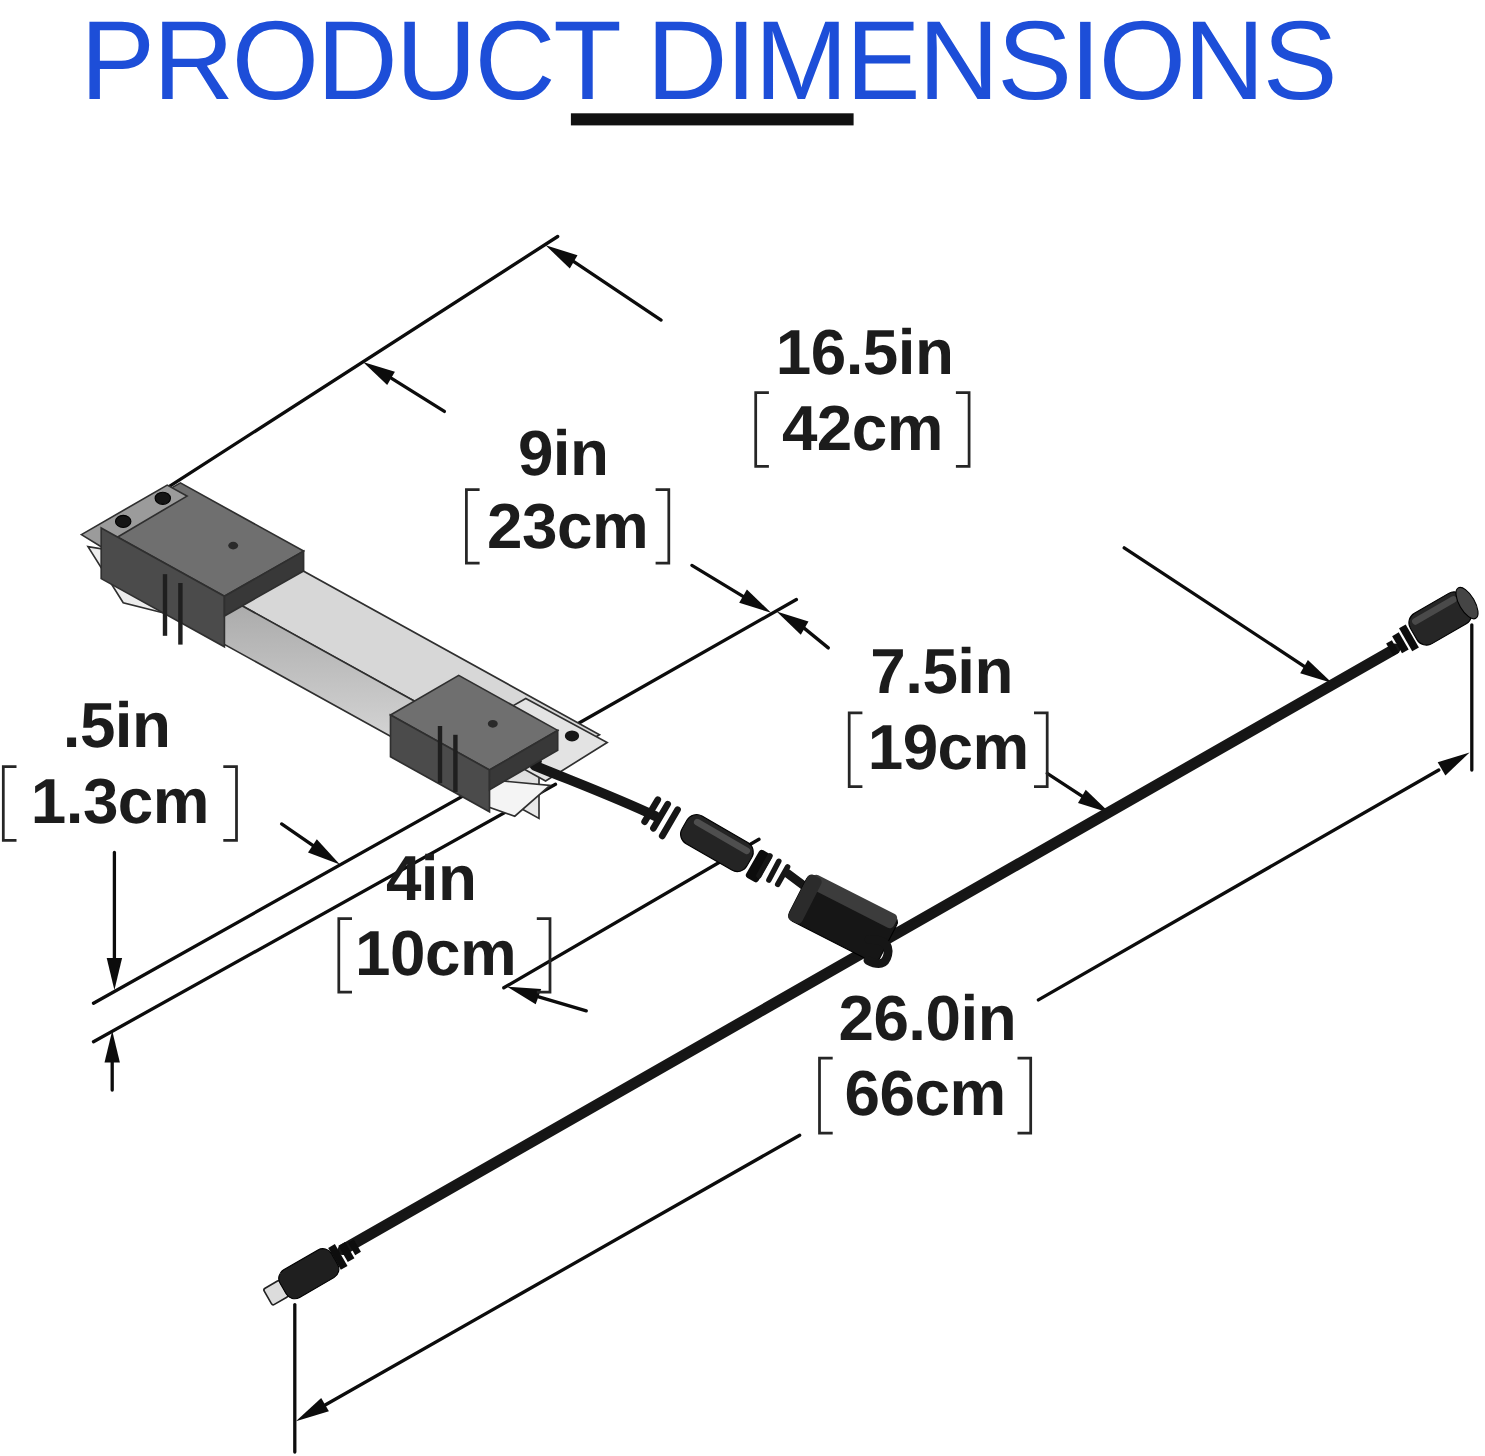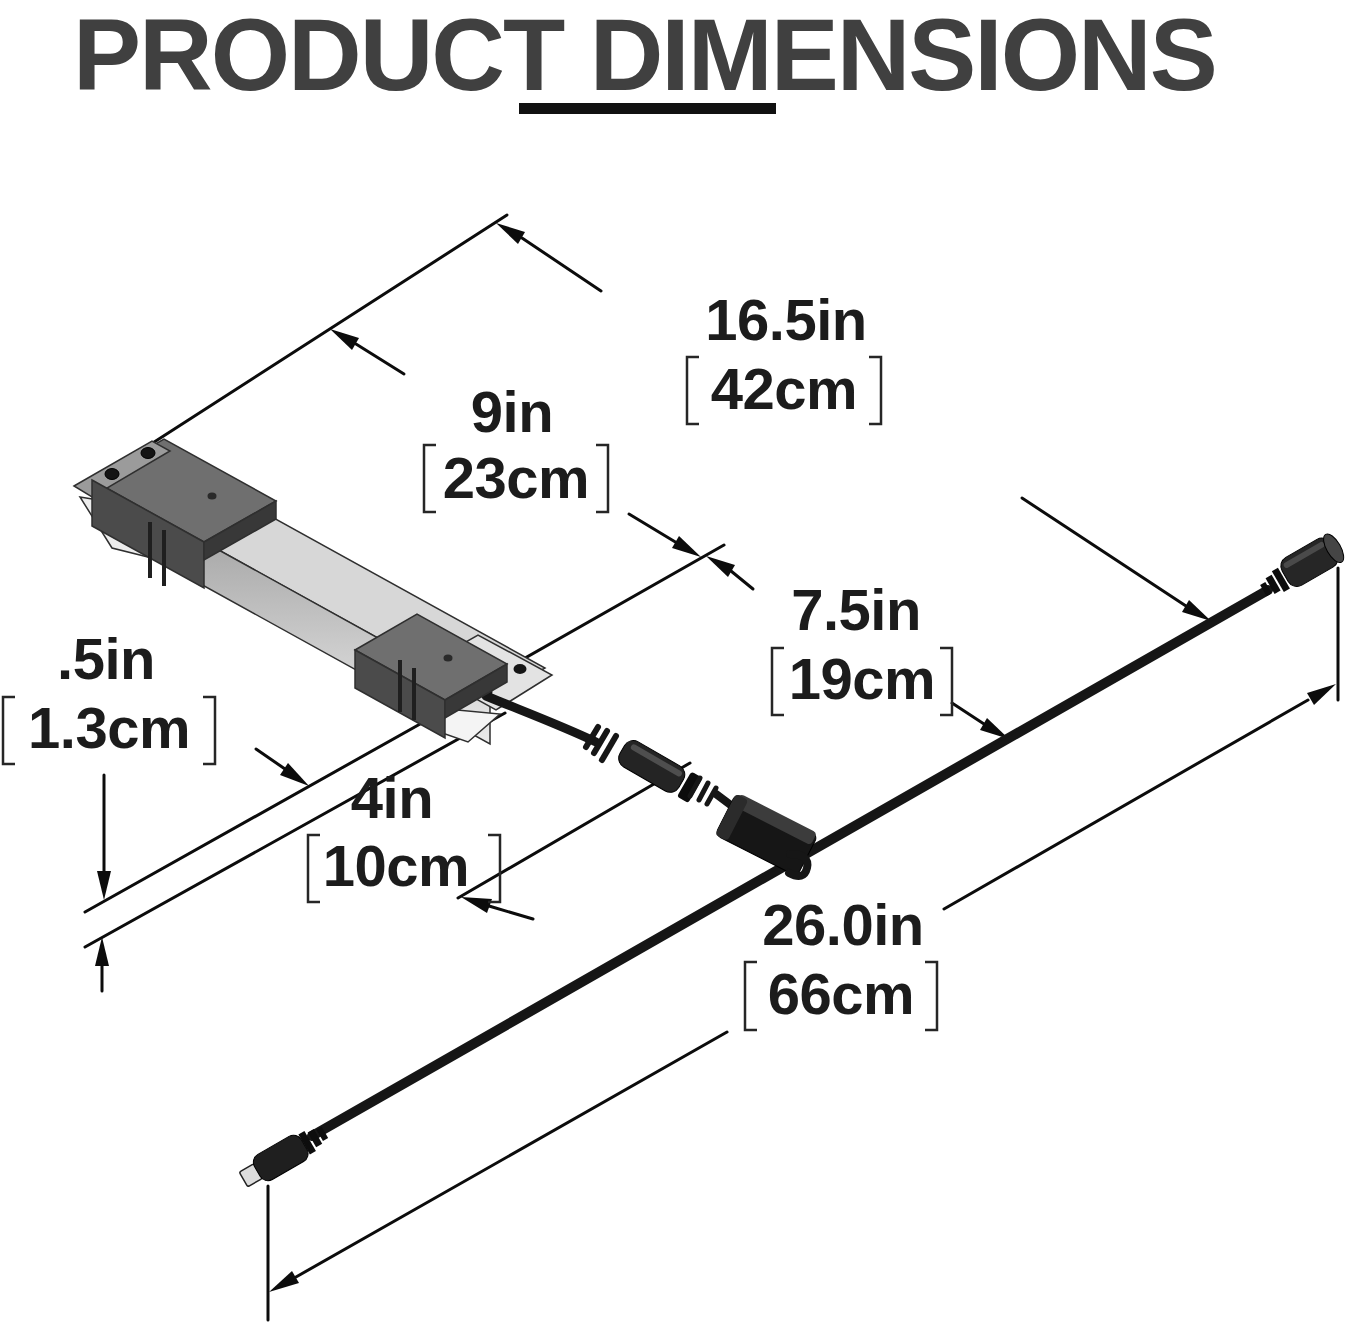--- a/index.html
+++ b/index.html
@@ -1,19 +1,19 @@
 <!DOCTYPE html>
 <html><head>
 <meta charset="utf-8">
 <style>
   html,body{margin:0;padding:0;background:#ffffff;}
   .page{position:relative;width:1350px;height:1324px;background:#ffffff;overflow:hidden;
         font-family:"Liberation Sans","DejaVu Sans",sans-serif;}
-  .title{position:absolute;left:73px;top:2px;font-size:102px;font-weight:bold;
-         letter-spacing:-2px;color:#404040;white-space:nowrap;line-height:1.05;}
+  .title{position:absolute;left:73px;top:2px;font-size:102px;font-weight:normal;
+         letter-spacing:-2px;color:#1d4ed8;white-space:nowrap;line-height:1.05;}
   .title-underline{position:absolute;left:519px;top:103px;width:257px;height:11px;background:#111;}
   svg text{font-family:"Liberation Sans","DejaVu Sans",sans-serif;font-weight:bold;
            font-size:58px;fill:#1c1c1c;letter-spacing:-0.5px;}
   .dimline{stroke:#0c0c0c;stroke-width:3;fill:none;stroke-linecap:round;}
   .arrow{fill:#0c0c0c;stroke:none;}
   .bracketglyph{stroke:#262626;stroke-width:2.5;fill:none;}
   .edge{stroke:#2f2f2f;stroke-width:1.5;}
   .cable{stroke:#161616;fill:none;stroke-linecap:round;}
 </style>
 </head>

